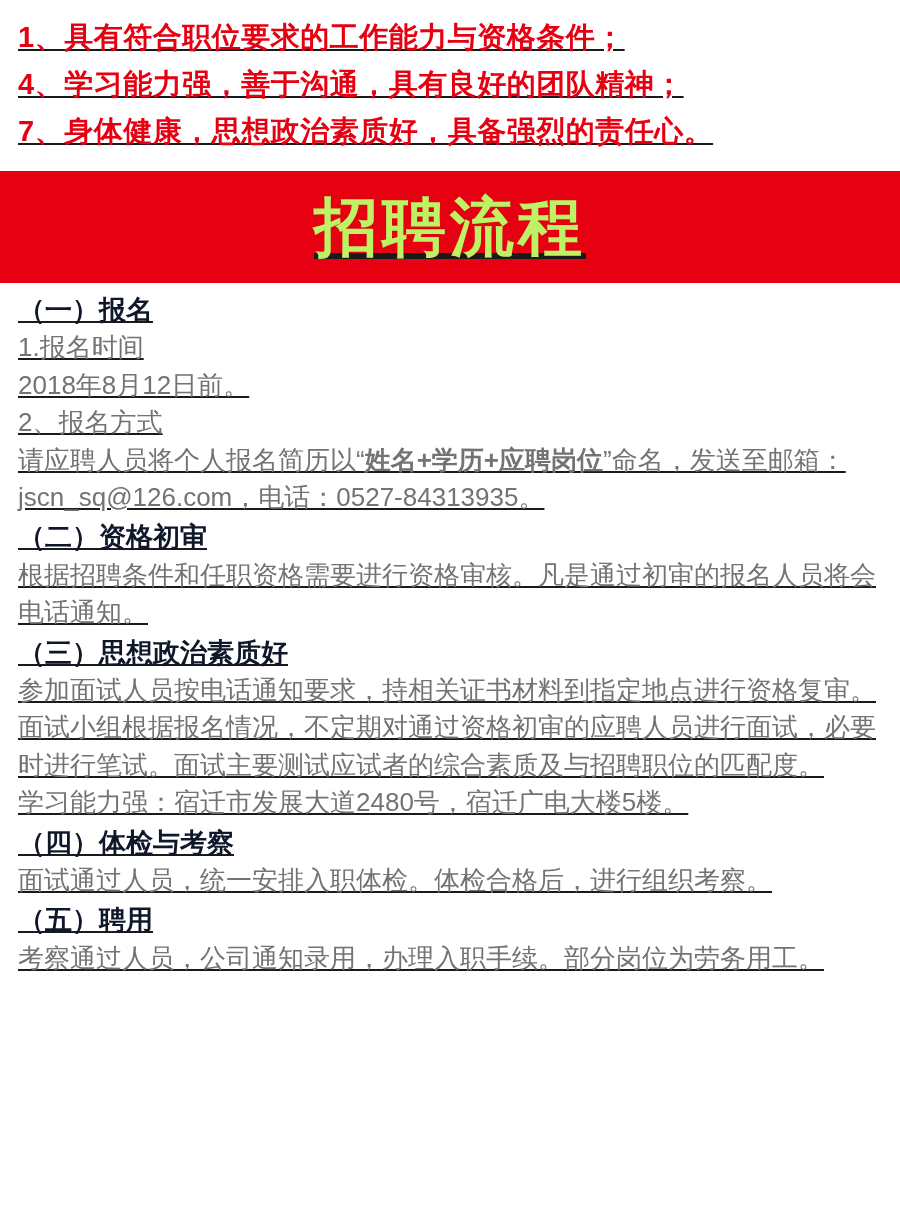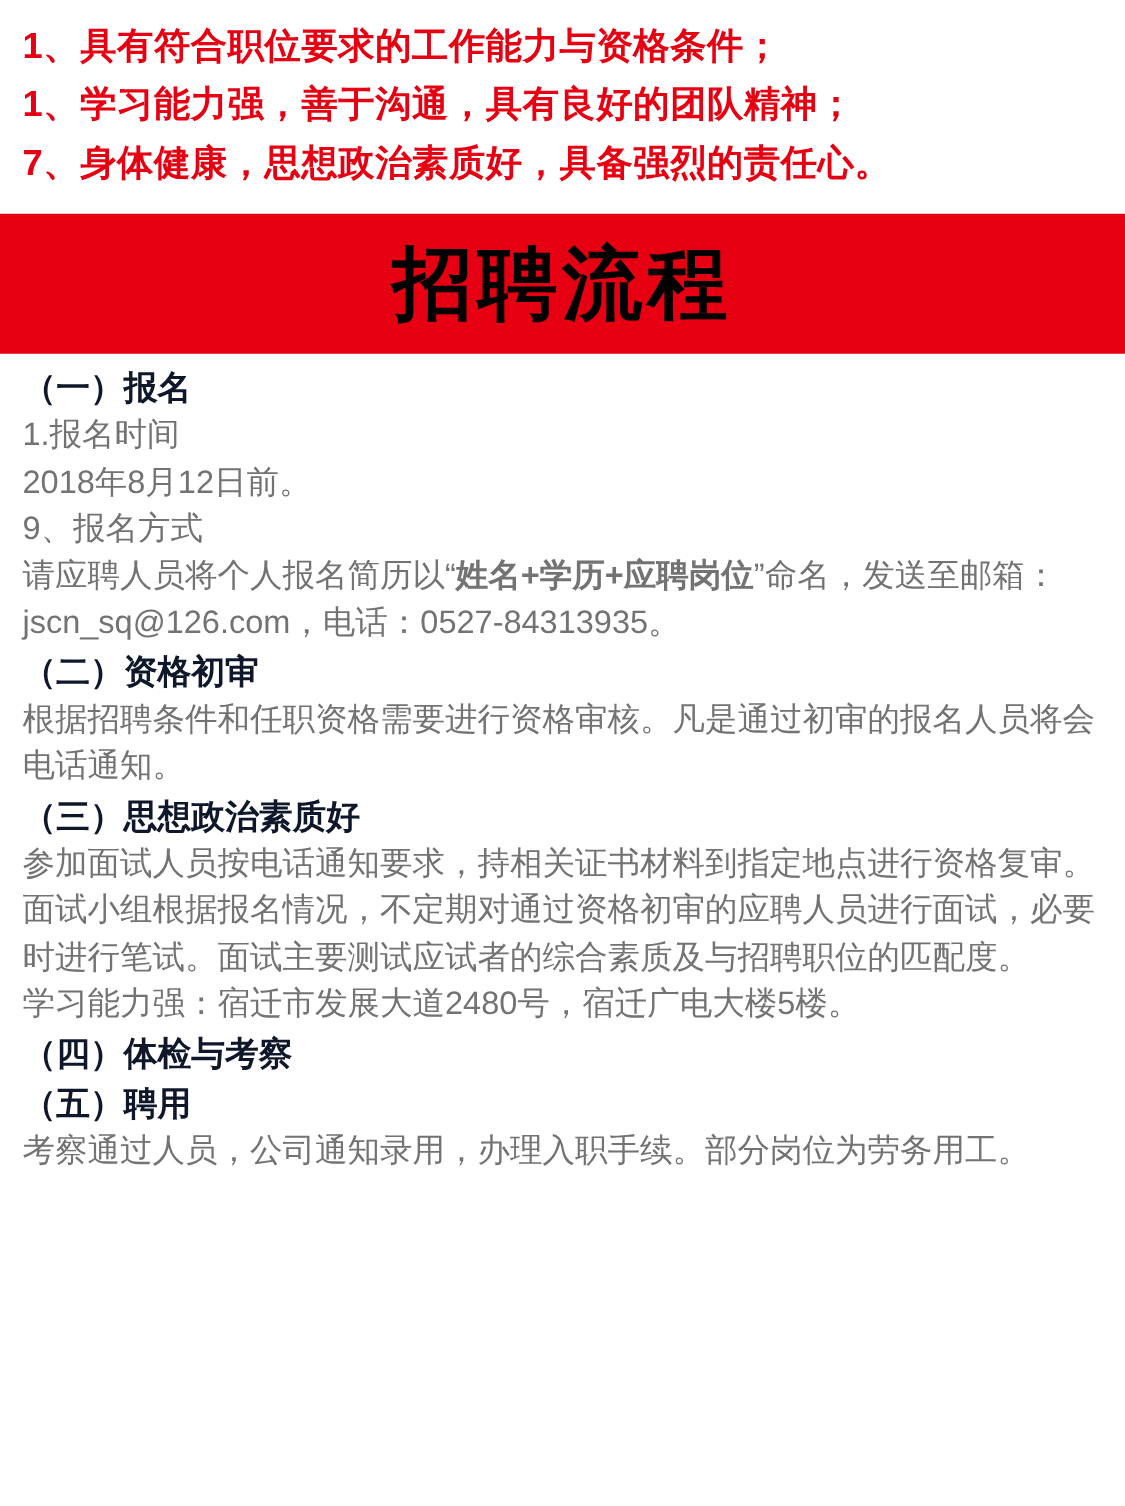--- a/index.html
+++ b/index.html
@@ -12,20 +12,21 @@
     background: #ffffff;
     font-family: "Liberation Sans", sans-serif;
     color: #1a1a1a;
     overflow: hidden;
   }
   .page {
     position: relative;
     width: 900px;
     height: 1205px;
     box-sizing: border-box;
+    text-decoration: underline;
   }
 
   
   .req-list {
     padding: 14px 18px 6px 18px;
   }
   .req-item {
     color: #e60012;
     font-weight: bold;
     font-size: 29px;
@@ -37,21 +38,21 @@
   
   .banner {
     margin-top: 10px;
     background: #e60012;
     height: 112px;
     display: flex;
     align-items: center;
     justify-content: center;
   }
   .banner-title {
-    color: #000000;
+    color: #bef264;
     font-size: 64px;
     font-weight: bold;
     letter-spacing: 4px;
     line-height: 1;
     text-shadow: 0 0 1px rgba(0,0,0,0.15);
   }
 
   
   .content {
     padding: 6px 18px 0 18px;
@@ -71,42 +72,43 @@
   }
   .strong-inline { font-weight: bold; }
 </style>
 </head>
 <body>
 
 <div class="page">
 
   <div class="req-list">
     <div class="req-item">1、具有符合职位要求的工作能力与资格条件；</div>
-    <div class="req-item">1、学习能力强，善于沟通，具有良好的团队精神；</div>
+    <div class="req-item">4、学习能力强，善于沟通，具有良好的团队精神；</div>
     <div class="req-item">7、身体健康，思想政治素质好，具备强烈的责任心。</div>
   </div>
 
   <div class="banner">
     <div class="banner-title">招聘流程</div>
   </div>
 
   <div class="content">
 
     <div class="sec-head">（一）报名</div>
     <div class="para">1.报名时间</div>
     <div class="para">2018年8月12日前。</div>
-    <div class="para">9、报名方式</div>
+    <div class="para">2、报名方式</div>
     <div class="para"><span>请应聘人员将个人报名简历以“</span><span class="strong-inline">姓名+学历+应聘岗位</span><span>”命名，发送至邮箱：jscn_sq@126.com，电话：0527-84313935。</span></div>
 
     <div class="sec-head">（二）资格初审</div>
     <div class="para">根据招聘条件和任职资格需要进行资格审核。凡是通过初审的报名人员将会电话通知。</div>
 
     <div class="sec-head">（三）思想政治素质好</div>
     <div class="para">参加面试人员按电话通知要求，持相关证书材料到指定地点进行资格复审。面试小组根据报名情况，不定期对通过资格初审的应聘人员进行面试，必要时进行笔试。面试主要测试应试者的综合素质及与招聘职位的匹配度。</div>
     <div class="para">学习能力强：宿迁市发展大道2480号，宿迁广电大楼5楼。</div>
 
     <div class="sec-head">（四）体检与考察</div>
+    <div class="para">面试通过人员，统一安排入职体检。体检合格后，进行组织考察。</div>
 
     <div class="sec-head">（五）聘用</div>
     <div class="para">考察通过人员，公司通知录用，办理入职手续。部分岗位为劳务用工。</div>
 
   </div>
 </div>
 
 </body></html>

